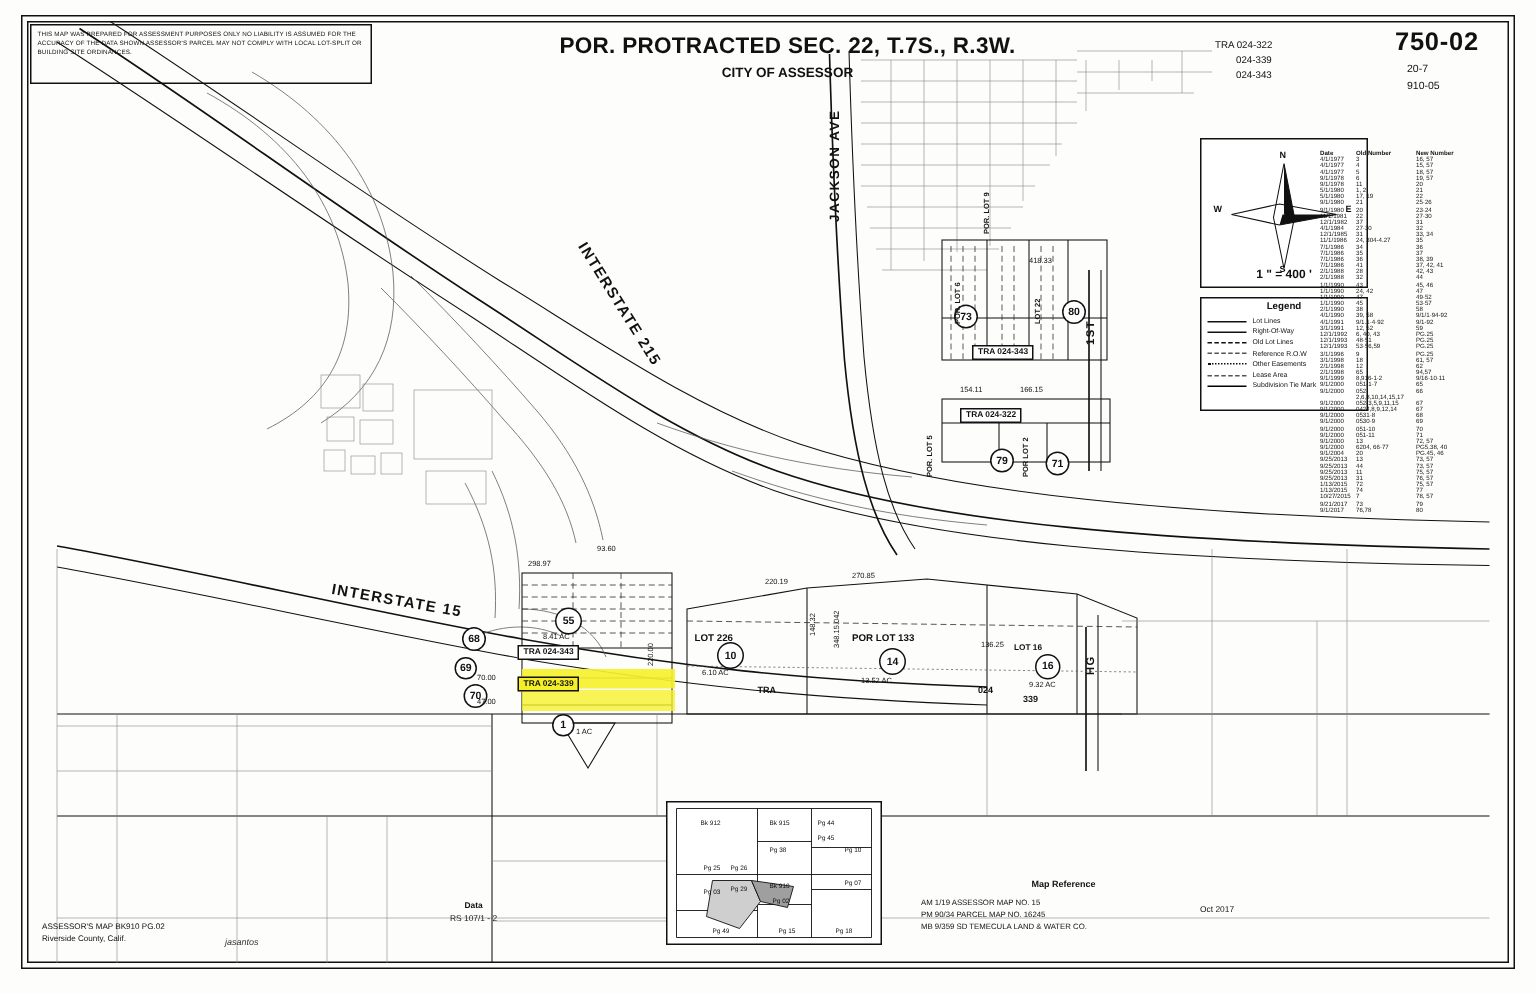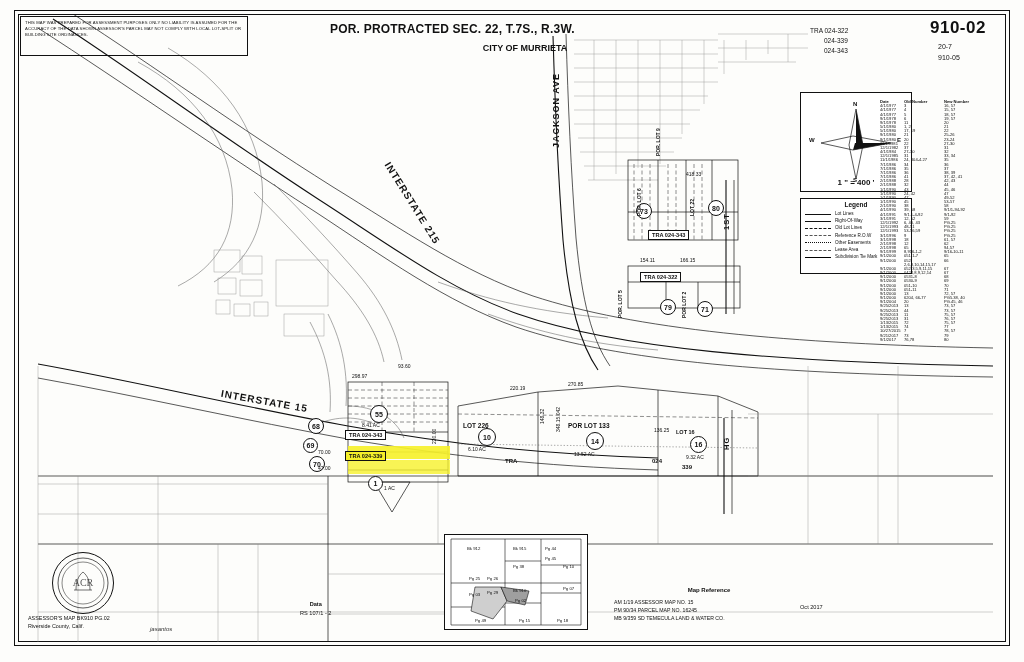--- a/index.html
+++ b/index.html
@@ -30,21 +30,21 @@
   
   .disclaimer{
     position:absolute;left:20px;top:16px;width:228px;height:40px;
     border:1px solid #111;box-sizing:border-box;
     padding:3px 4px;
     font-size:4.2px;line-height:1.45;
     letter-spacing:.1px;
   }
   .title-main{
     position:absolute;left:330px;top:22px;width:390px;
-    text-align:left;font-size:12px;font-weight:bold;letter-spacing:.2px;
+    text-align:center;font-size:15px;font-weight:bold;letter-spacing:.2px;
   }
   .title-sub{
     position:absolute;left:330px;top:43px;width:390px;
     text-align:center;font-size:9px;font-weight:bold;
   }
   .tra-head{
     position:absolute;left:810px;top:26px;width:96px;
     font-size:6.5px;line-height:1.55;text-align:left;
   }
   .sheetno{
@@ -305,29 +305,29 @@
       <path d="M310,560 L440,560"></path>
       <path d="M310,600 L440,600"></path>
     </g>
   </svg>
 
   <div class="hl-band" style="left:348px;top:446px;width:102px;height:13px;"></div>
   <div class="hl-band" style="left:348px;top:460px;width:102px;height:14px;opacity:.8;"></div>
 
   <div class="disclaimer">THIS MAP WAS PREPARED FOR ASSESSMENT PURPOSES ONLY   NO LIABILITY IS ASSUMED FOR THE ACCURACY OF THE DATA SHOWN   ASSESSOR'S PARCEL MAY NOT COMPLY WITH LOCAL LOT-SPLIT OR BUILDING SITE ORDINANCES.</div>
   <div class="title-main">POR. PROTRACTED SEC. 22, T.7S., R.3W.</div>
-  <div class="title-sub">CITY OF MURRIETA</div>
+  <div class="title-sub">CITY OF ASSESSOR</div>
 
   <div class="tra-head">
     <div>TRA 024-322</div>
     <div style="margin-left:14px">024-339</div>
     <div style="margin-left:14px">024-343</div>
   </div>
 
-  <div class="sheetno">910-02</div>
+  <div class="sheetno">750-02</div>
   <div class="sheetsub">
     <div>20-7</div>
     <div>910-05</div>
   </div>
 
   <div class="compass-box">
     <svg width="110" height="98" viewBox="0 0 110 98">
       <g stroke="#111" stroke-width="0.7" fill="none">
         <path d="M55,16 L62,52 L55,86 L48,52 Z"></path>
         <path d="M20,50 L52,57 L90,50 L52,43 Z"></path>
@@ -766,28 +766,20 @@
     <div class="lbl" style="left:118px;top:30px;">Pg 10</div>
     <div class="lbl" style="left:24px;top:58px;">Pg 03</div>
     <div class="lbl" style="left:42px;top:56px;">Pg 29</div>
     <div class="lbl" style="left:70px;top:64px;">Pg 02</div>
     <div class="lbl" style="left:118px;top:52px;">Pg 07</div>
     <div class="lbl" style="left:30px;top:84px;">Pg 49</div>
     <div class="lbl" style="left:74px;top:84px;">Pg 15</div>
     <div class="lbl" style="left:112px;top:84px;">Pg 18</div>
   </div>
 
-  <div class="seal">
-    <svg width="54" height="54" viewBox="0 0 54 54">
-      <circle cx="27" cy="27" r="25" fill="none" stroke="#111" stroke-width="0.7"></circle>
-      <circle cx="27" cy="27" r="21" fill="none" stroke="#111" stroke-width="0.5"></circle>
-      <path d="M27,16 C22,20 20,26 20,34 M27,16 C32,20 34,26 34,34 M18,34 L36,34" fill="none" stroke="#111" stroke-width="0.6"></path>
-      <text x="27" y="30" font-size="10" font-family="Liberation Serif, serif" text-anchor="middle" fill="#111" opacity=".7">ACR</text>
-    </svg>
-  </div>
 
   <div class="footer-l">
     <div>ASSESSOR'S MAP BK910 PG.02</div>
     <div>Riverside County, Calif.</div>
   </div>
 
   <div class="footer-c">
     <div style="font-weight:bold">Data</div>
     <div>RS 107/1 - 2</div>
   </div>

